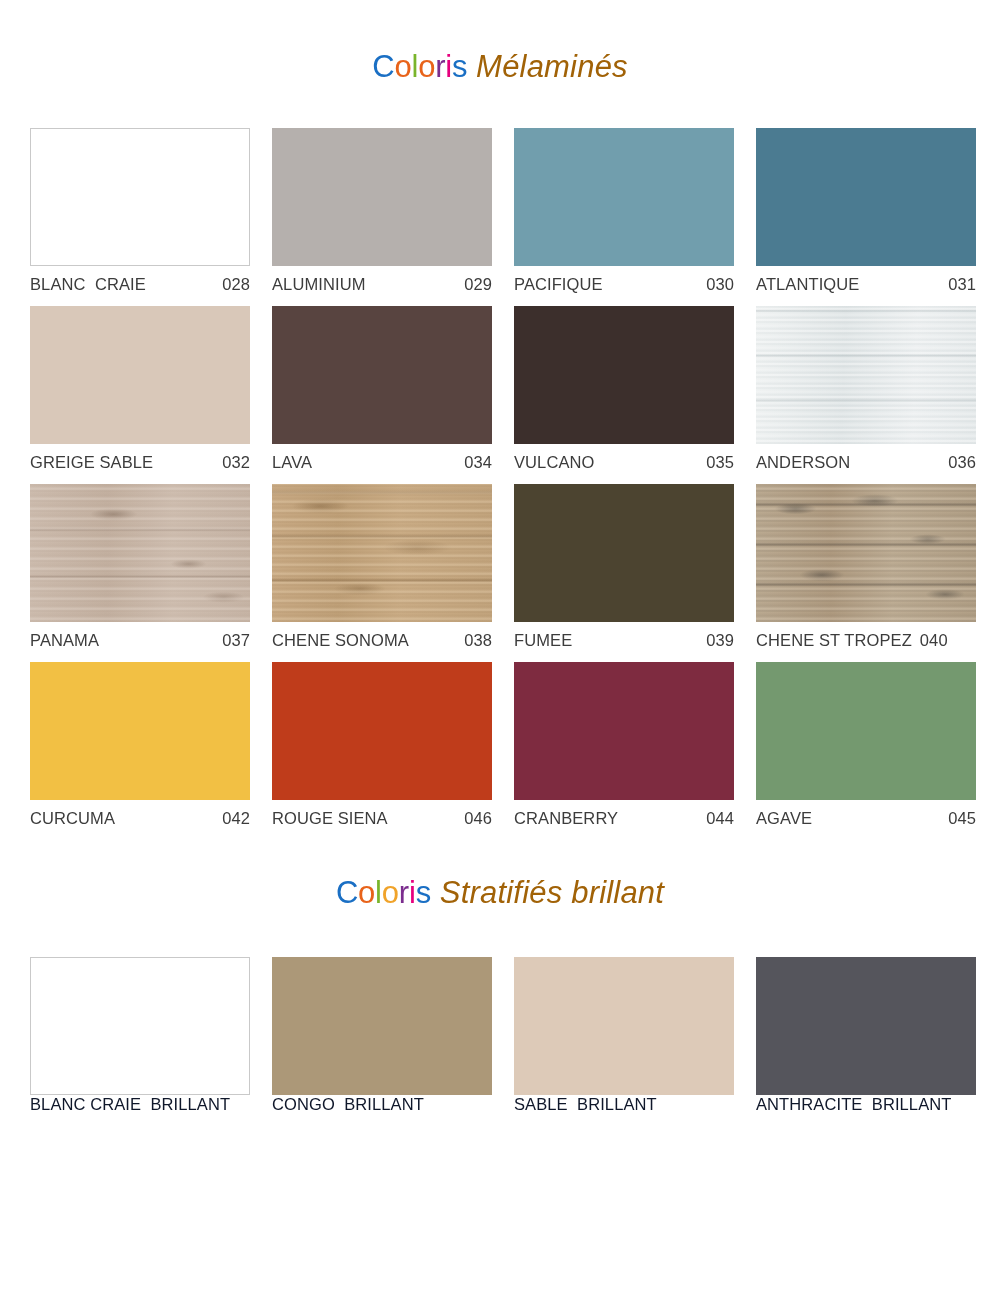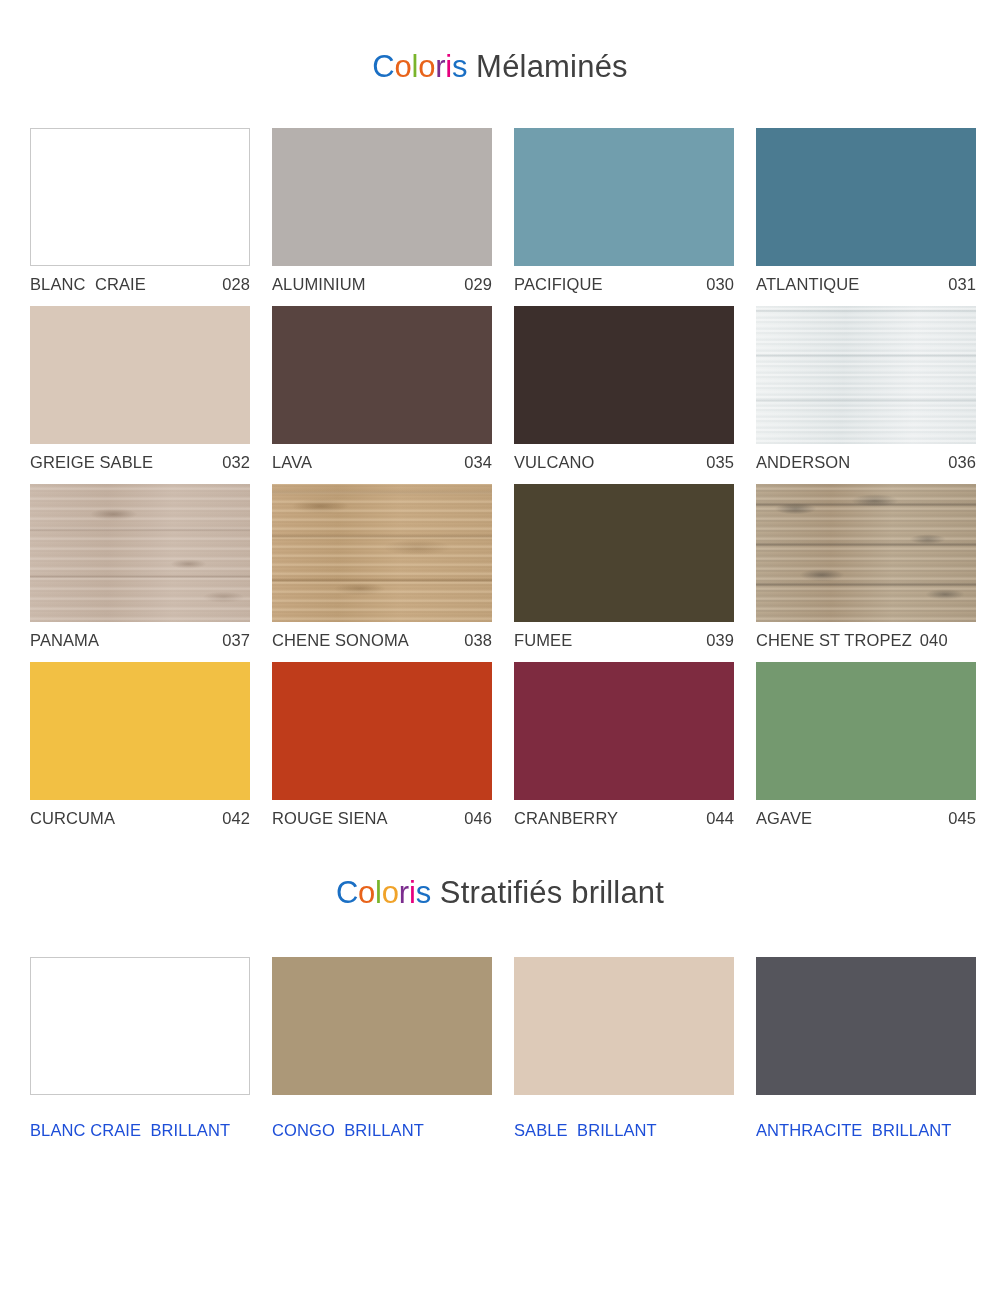--- a/index.html
+++ b/index.html
@@ -22,21 +22,21 @@
     font-size: 31px;
     font-weight: 400;
     letter-spacing: 0.2px;
     color: #2b2b2b;
     white-space: nowrap;
   }
   #title-melamines { padding-top: 28px; }
   #title-stratifies { padding-top: 22px; }
   .coloris-word { letter-spacing: -0.2px; }
   .coloris-word span { display: inline; }
-  .title-rest { color: #404040; }
+  .title-rest { color: #a16207; font-style: italic; }
 
   
   .swatch-grid {
     width: 940px;
     margin: 0 auto;
     padding-top: 22px;
     display: grid;
     grid-template-columns: repeat(4, 1fr);
     column-gap: 22px;
     row-gap: 12px;
@@ -199,23 +199,23 @@
     height: 138px;
     position: relative;
     overflow: hidden;
   }
   .gloss-box.bordered {
     border: 1px solid #c9c9c9;
     width: 218px;
     height: 136px;
   }
   .gloss-label {
-    margin-top: 26px;
+    margin-top: 0;
     font-size: 16.5px;
-    color: #1d4ed8;
+    color: #0f172a;
     white-space: pre;
     letter-spacing: 0.1px;
   }
 </style>
 </head>
 <body>
 
 <div>
 
   <h1 class="section-title" id="title-melamines">

